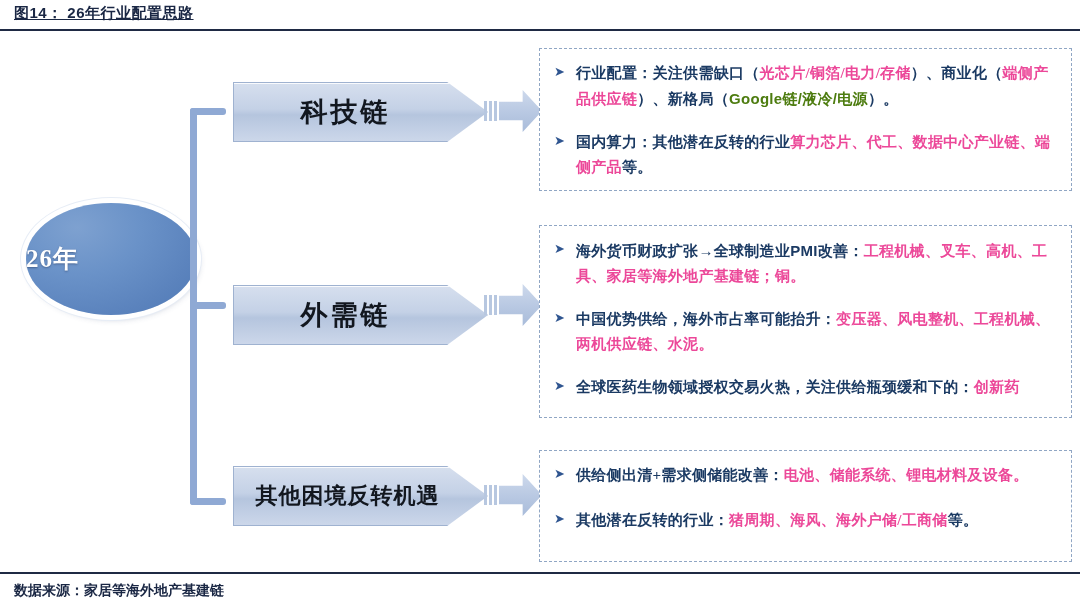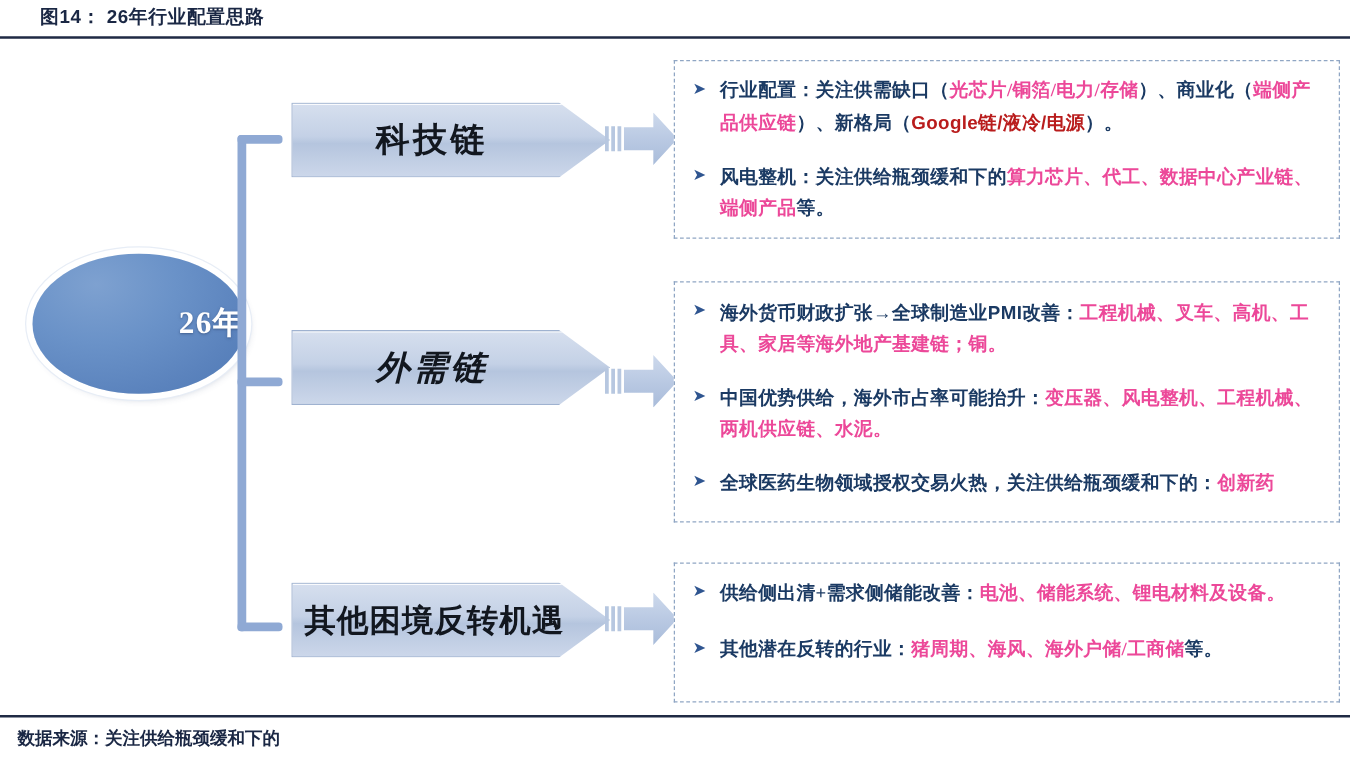--- a/index.html
+++ b/index.html
@@ -9,24 +9,24 @@
     font-family:"Liberation Serif","DejaVu Serif",serif;
     position:relative;
     overflow:hidden;
   }
 
   
   #header{
     position:absolute;left:0;top:0;width:1080px;height:30px;
   }
   #header-title{
-    position:absolute;left:32px;top:4px;
+    position:absolute;left:14px;top:4px;
     font-family:"Liberation Sans","DejaVu Sans",sans-serif;
     font-weight:bold;font-size:15px;color:#1a2744;
-    letter-spacing:0.5px;white-space:nowrap;
+    letter-spacing:0.5px;white-space:nowrap;text-decoration:underline;
   }
   #header-rule{
     position:absolute;left:0;top:29px;width:1080px;height:0;
     border-top:2px solid #1f2a44;
   }
 
   
   #footer-rule{
     position:absolute;left:0;top:572px;width:1080px;height:0;
     border-top:2px solid #1f2a44;
@@ -37,21 +37,21 @@
     font-weight:bold;font-size:14px;color:#1a2744;white-space:nowrap;
   }
 
   
   #root-ellipse{
     position:absolute;left:26px;top:203px;width:170px;height:112px;
     border-radius:50%;
     background:
       radial-gradient(ellipse at 30% 22%, #7ea1d0 0%, #6a92c8 38%, #5b83bd 72%, #4f79b5 100%);
     box-shadow:0 0 0 5px #ffffff, 0 0 0 6px #e7edf6, 2px 3px 7px rgba(60,80,120,.45);
-    display:flex;flex-direction:column;align-items:flex-end;justify-content:center;
+    display:flex;flex-direction:column;align-items:flex-start;justify-content:center;
   }
   #root-ellipse .line{
     color:#ffffff;font-weight:bold;
     text-shadow:0 1px 2px rgba(40,60,100,.55);
     font-family:"Liberation Serif","DejaVu Serif",serif;
     line-height:1.05;
   }
   #root-line1{font-size:25px;letter-spacing:1px;}
   #root-line2{font-size:25px;letter-spacing:2px;margin-top:2px;}
 
@@ -78,23 +78,23 @@
     display:flex;align-items:center;justify-content:center;
     clip-path:polygon(0 0, 84% 0, 100% 50%, 84% 100%, 0 100%);
   }
   .node-label{
     font-family:"Liberation Serif","DejaVu Serif",serif;
     font-weight:bold;color:#12171f;
     font-size:27px;letter-spacing:3px;
     margin-right:30px;
     white-space:nowrap;
   }
-  .node-label.small{font-size:25px;letter-spacing:1px;margin-right:26px;}
+  .node-label.small{font-size:22px;letter-spacing:1px;margin-right:26px;}
   #node-1{left:233px;top:82px;}
-  #node-2{left:233px;top:264px;font-style:italic;}
+  #node-2{left:233px;top:285px;}
   #node-3{left:233px;top:466px;}
 
   
   .flow-arrow{position:absolute;width:58px;height:44px;}
   .flow-arrow .tail{
     position:absolute;left:0;top:12px;width:3px;height:20px;background:#b7c7e0;
   }
   .flow-arrow .tail.t2{left:5px;}
   .flow-arrow .tail.t3{left:10px;}
   .flow-arrow .head{
@@ -126,21 +126,21 @@
   }
   .bullet-text{
     flex:1 1 auto;
     font-family:"Liberation Serif","DejaVu Serif",serif;
     font-weight:bold;
     font-size:15px;line-height:25px;
     color:#1b3a63;
     letter-spacing:0.3px;
   }
   .bullet-text .hl{color:#ec4899;}
-  .bullet-text .hl-b{color:#b91c1c;font-family:"Liberation Sans","DejaVu Sans",sans-serif;}
+  .bullet-text .hl-b{color:#4d7c0f;font-family:"Liberation Sans","DejaVu Sans",sans-serif;}
   .bullet-text .bld{font-family:Liberation Sans, sans-serif;}
 
   
   #panel-1 .bullet-row{margin-bottom:18px;}
   #panel-2 .bullet-row{margin-bottom:18px;}
   #panel-3 .bullet-row{margin-bottom:20px;}
 </style>
 </head>
 <body>
 
@@ -189,21 +189,21 @@
   <div class="head"></div>
 </div>
 
 <div class="panel" id="panel-1">
     <div class="bullet-row">
       <span class="bullet-ico">➤</span>
       <div class="bullet-text"><span>行业配置：关注供需缺口（</span><span class="hl">光芯片/铜箔/电力/存储</span><span>）、商业化（</span><span class="hl">端侧产品供应链</span><span>）、新格局（</span><span class="hl-b">Google链/液冷/电源</span><span>）。</span></div>
     </div>
     <div class="bullet-row">
       <span class="bullet-ico">➤</span>
-      <div class="bullet-text"><span>风电整机：关注供给瓶颈缓和下的</span><span class="hl">算力芯片、代工、数据中心产业链、端侧产品</span><span>等。</span></div>
+      <div class="bullet-text"><span>国内算力：其他潜在反转的行业</span><span class="hl">算力芯片、代工、数据中心产业链、端侧产品</span><span>等。</span></div>
     </div>
   </div>
 <div class="panel" id="panel-2">
     <div class="bullet-row">
       <span class="bullet-ico">➤</span>
       <div class="bullet-text"><span>海外货币财政扩张→全球制造业</span><span class="bld">PMI</span><span>改善：</span><span class="hl">工程机械、叉车、高机、工具、家居等海外地产基建链；铜。</span></div>
     </div>
     <div class="bullet-row">
       <span class="bullet-ico">➤</span>
       <div class="bullet-text"><span>中国优势供给，海外市占率可能抬升：</span><span class="hl">变压器、风电整机、工程机械、两机供应链、水泥。</span></div>
@@ -218,13 +218,13 @@
       <span class="bullet-ico">➤</span>
       <div class="bullet-text"><span>供给侧出清+需求侧储能改善：</span><span class="hl">电池、储能系统、锂电材料及设备。</span></div>
     </div>
     <div class="bullet-row">
       <span class="bullet-ico">➤</span>
       <div class="bullet-text"><span>其他潜在反转的行业：</span><span class="hl">猪周期、海风、海外户储/工商储</span><span>等。</span></div>
     </div>
   </div>
 
 <div id="footer-rule"></div>
-<div id="footer-text">数据来源：关注供给瓶颈缓和下的</div>
+<div id="footer-text">数据来源：家居等海外地产基建链</div>
 
 </body></html>

